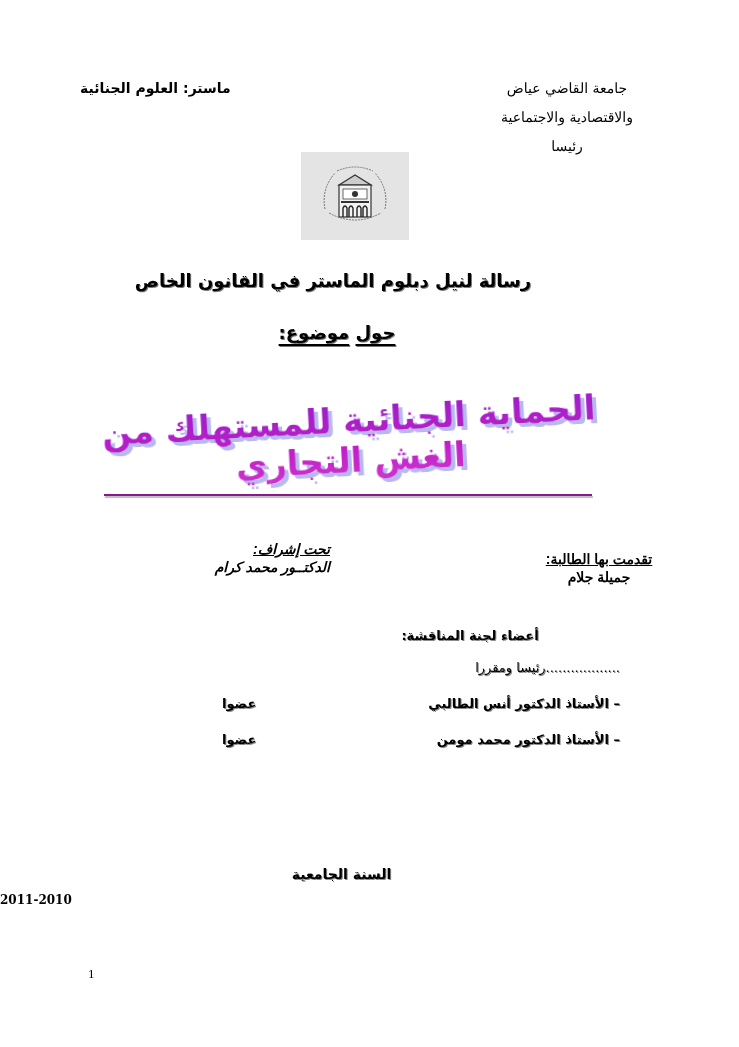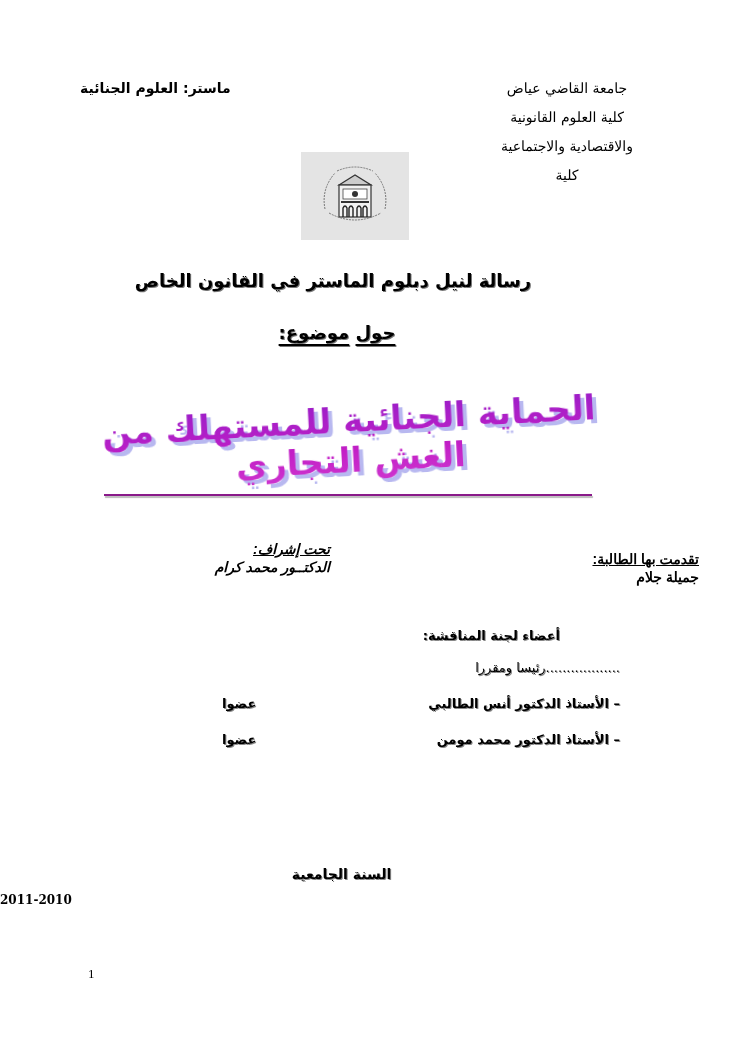--- a/index.html
+++ b/index.html
@@ -31,47 +31,46 @@
                 line-height: 40px; transform: rotate(-3deg); transform-origin: center;
                 background: linear-gradient(180deg, #9a1ec8 0%, #c21fc6 55%, #d03ad0 100%);
                 -webkit-background-clip: text; background-clip: text; color: transparent;
                 filter: drop-shadow(4px 4px 0 #b8b8f0); }
   .title-rule { left: 104px; top: 494px; width: 488px; height: 2px; background: #8a1a8a;
                 box-shadow: 1px 2px 1px #bbb; }
 
   .supervisor { left: 130px; top: 540px; width: 200px; text-align: right;
                 font-family: "Liberation Sans", sans-serif; font-weight: bold; font-size: 14px; line-height: 18px; font-style: italic; }
   .supervisor .h { text-decoration: underline; }
-  .student { right: 40px; top: 550px; width: 200px; text-align: right;
+  .student { right: 40px; top: 550px; width: 200px; text-align: center;
              font-family: "Liberation Sans", sans-serif; font-weight: bold; font-size: 14px; line-height: 18px; }
   .student .h { text-decoration: underline; }
 
-  .committee-title { left: 380px; top: 628px; width: 180px; text-align: right;
+  .committee-title { left: 380px; top: 628px; width: 180px; text-align: center;
                      font-family: "DejaVu Sans", sans-serif; font-weight: bold; font-size: 13px;
                      text-shadow: 1px 1px 0 #888; }
   .member { left: 200px; width: 420px; font-family: "DejaVu Sans", sans-serif; font-weight: bold;
             font-size: 13px; display: flex; justify-content: space-between; text-shadow: 1px 1px 0 #888; }
   .member .role { font-weight: normal; }
 
   .year-label { left: 0; width: 683px; top: 866px; text-align: center;
                 font-family: "DejaVu Sans", sans-serif; font-weight: bold; font-size: 14px;
                 text-shadow: 1px 1px 0 #888; }
   .year-value { left: 0; width: 739px; top: 893px; text-align: left;
                 font-family: "DejaVu Serif", serif; font-weight: bold; font-size: 12px; }
 
   .page-num { left: 88px; top: 966px; font-family: "Liberation Serif", serif; font-size: 13px; }
 </style>
 </head>
 <body>
 
 <div class="abs uni-block rtl">
   <div>جامعة القاضي عياض</div>
-  <div>كلية العلوم القانونية</div>
   <div>والاقتصادية والاجتماعية</div>
-  <div>كلية</div>
+  <div>رئيسا</div>
 </div>
 
 <div class="abs master-label rtl">ماستر: العلوم الجنائية</div>
 
 <div class="abs logo">
   <svg width="80" height="70" viewBox="0 0 80 70">
     <path d="M10 48 Q6 28 20 12" fill="none" stroke="#777" stroke-width="1" stroke-dasharray="2 1"></path>
     <path d="M70 48 Q74 28 60 12" fill="none" stroke="#777" stroke-width="1" stroke-dasharray="2 1"></path>
     <path d="M22 10 Q40 2 58 10" fill="none" stroke="#777" stroke-width="1" stroke-dasharray="2 1"></path>
     <polygon points="24,24 40,14 56,24" fill="#ccc" stroke="#333" stroke-width="1.2"></polygon>

